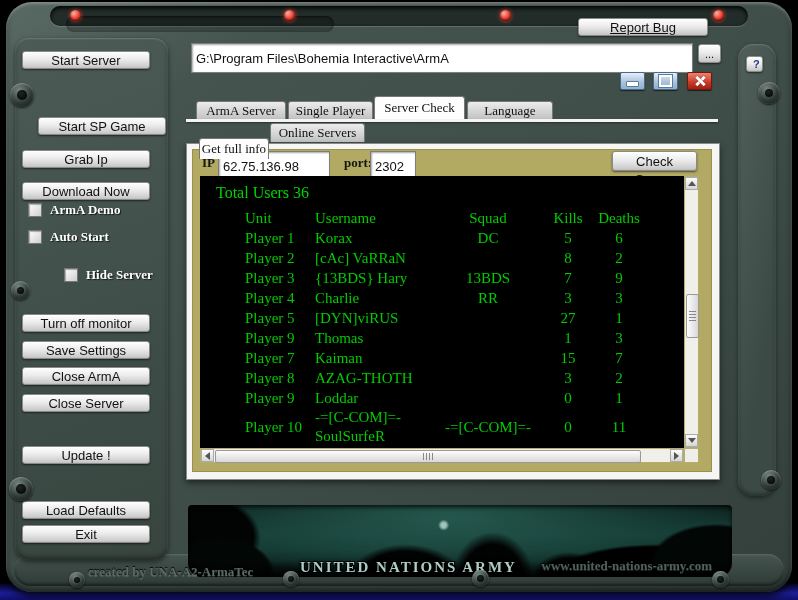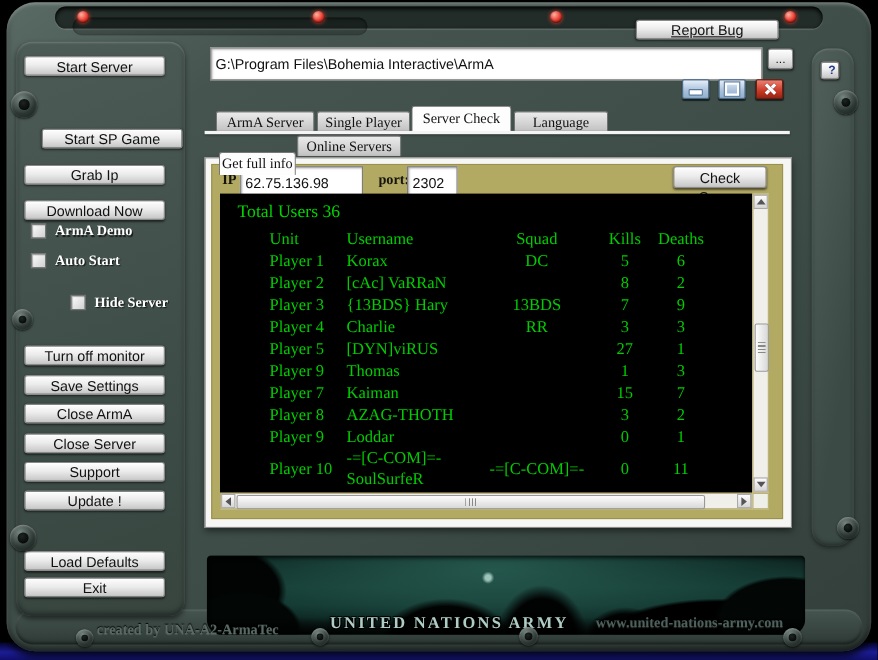--- a/index.html
+++ b/index.html
@@ -170,21 +170,20 @@
       <span class="cb-label">Auto Start</span>
     </div>
     <div class="cb-row" style="left: 28px; top: 268px; margin-left: 36px;">
       <span class="cb-box"></span>
       <span class="cb-label">Hide Server</span>
     </div>
   <button class="btn side-btn sb-mid" style="left: 22px; top: 314px;"><span>Turn off monitor</span></button>
     <button class="btn side-btn sb-mid" style="left: 22px; top: 341px;"><span>Save Settings</span></button>
     <button class="btn side-btn sb-mid" style="left: 22px; top: 394px;"><span>Close Server</span></button>
     <button class="btn side-btn sb-mid" style="left: 22px; top: 367px;"><span>Close ArmA</span></button>
-    <button class="btn side-btn sb-mid" style="left: 22px; top: 420px;"><span>Support</span></button>
     <button class="btn side-btn sb-mid" style="left: 22px; top: 446px;"><span>Update !</span></button>
   <button class="btn side-btn sb-bot" style="left: 22px; top: 501px;"><span>Load Defaults</span></button>
     <button class="btn side-btn sb-bot" style="left: 22px; top: 525px;"><span>Exit</span></button>
 
   <div class="tab main-tab" style="left: 196px; top: 101px; width: 90px; height: 18px; line-height: 17px;"><span>ArmA Server</span></div>
     <div class="tab main-tab" style="left: 288px; top: 101px; width: 85px; height: 18px; line-height: 17px;"><span>Single Player</span></div>
     <div class="tab main-tab active" style="left: 374px; top: 96px; width: 91px; height: 23px; line-height: 22px;"><span>Server Check</span></div>
     <div class="tab main-tab" style="left: 467px; top: 101px; width: 86px; height: 18px; line-height: 17px;"><span>Language</span></div>
   <div class="page-edge"></div>
   <div class="tab sub-tab active" style="left: 199px; top: 121px; width: 70px; height: 21px; line-height: 20px; z-index: 6; margin-top: 17px;"><span>Get full info</span></div>

